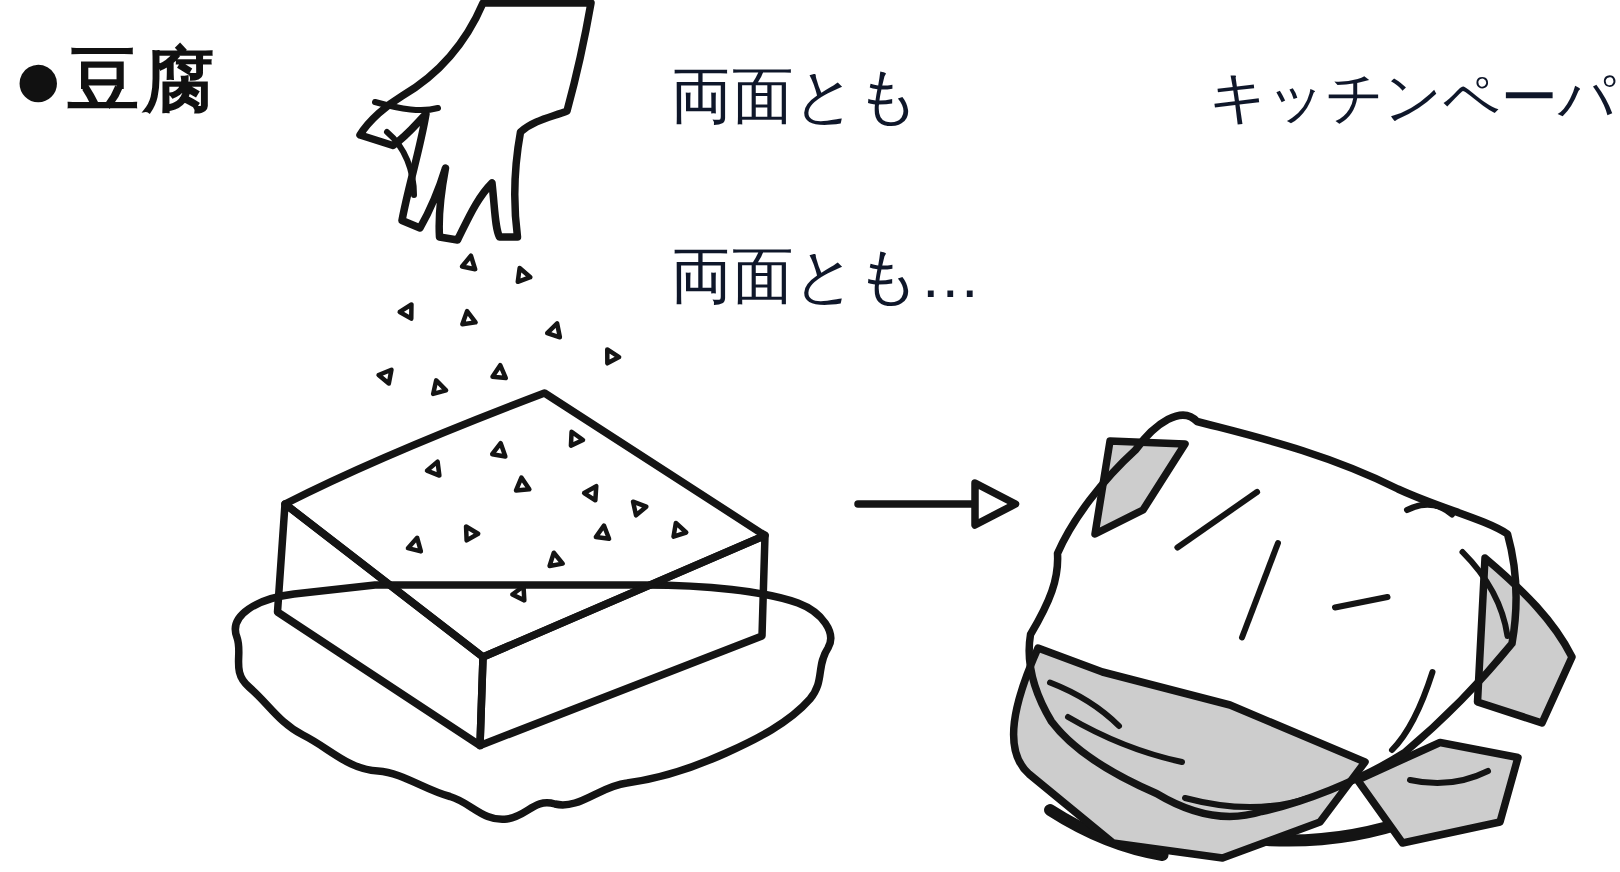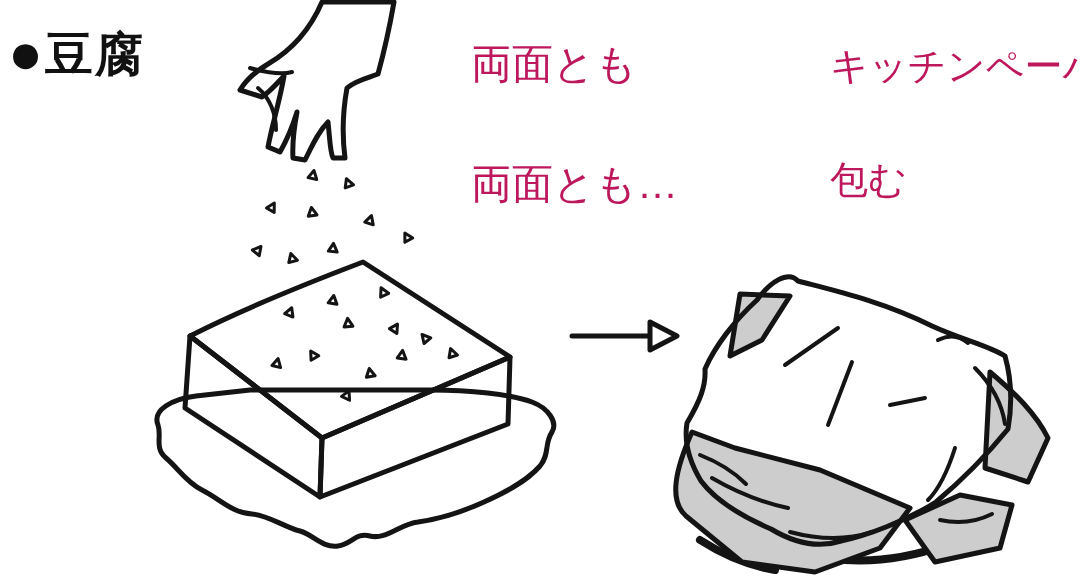--- a/index.html
+++ b/index.html
@@ -4,21 +4,21 @@
 <style>
   html,body{margin:0;padding:0;background:#fff;}
   #stage{
     position:relative;width:1080px;height:581px;background:#fff;overflow:hidden;
     font-family:"Liberation Sans","DejaVu Sans",sans-serif;color:#111;
   }
   .abs{position:absolute;}
   #title-row{left:8px;top:26px;display:flex;align-items:center;gap:2px;}
   #title-bullet{font-size:58px;line-height:1;transform:translateY(-2px);}
   #title-text{font-size:48px;font-weight:bold;letter-spacing:2px;line-height:1;}
-  .caption{white-space:pre;color:#be185d;margin-left:24px;}
+  .caption{white-space:pre;color:#0f172a;}
   #caption-step1{left:447px;top:34px;font-size:41px;line-height:60px;}
   #caption-step2{left:806px;top:38px;font-size:38px;line-height:57px;}
   svg{display:block;}
   .ink{stroke:#141414;fill:none;stroke-linecap:round;stroke-linejoin:round;}
   .w5{stroke-width:5px;} .w4{stroke-width:4px;} .w3{stroke-width:3px;} .w8{stroke-width:8px;}
   .fill-white{fill:#ffffff;}
 </style>
 </head>
 <body>
 
@@ -26,21 +26,21 @@
 
   <div class="abs" id="title-row">
     <span id="title-bullet">●</span>
     <span id="title-text">豆腐</span>
   </div>
 
   <div class="abs caption" id="caption-step1"><span>両面とも</span><br>
 <span>両面とも…</span></div>
 
   <div class="abs caption" id="caption-step2"><span>キッチンペーパーで</span><br>
-<span>包む</span></div>
+</div>
 
   <svg class="abs" style="left:0;top:0;" width="1080" height="581" viewBox="0 0 1080 581">
 
     <defs>
       <path id="grain" d="M 0,-4.6 L 4.6,3.6 L -4.3,3.6 Z"></path>
     </defs>
 
     <path class="ink w5" d="M 196,396
              C 172,399 152,410 158,425
              C 162,436 154,448 166,458

